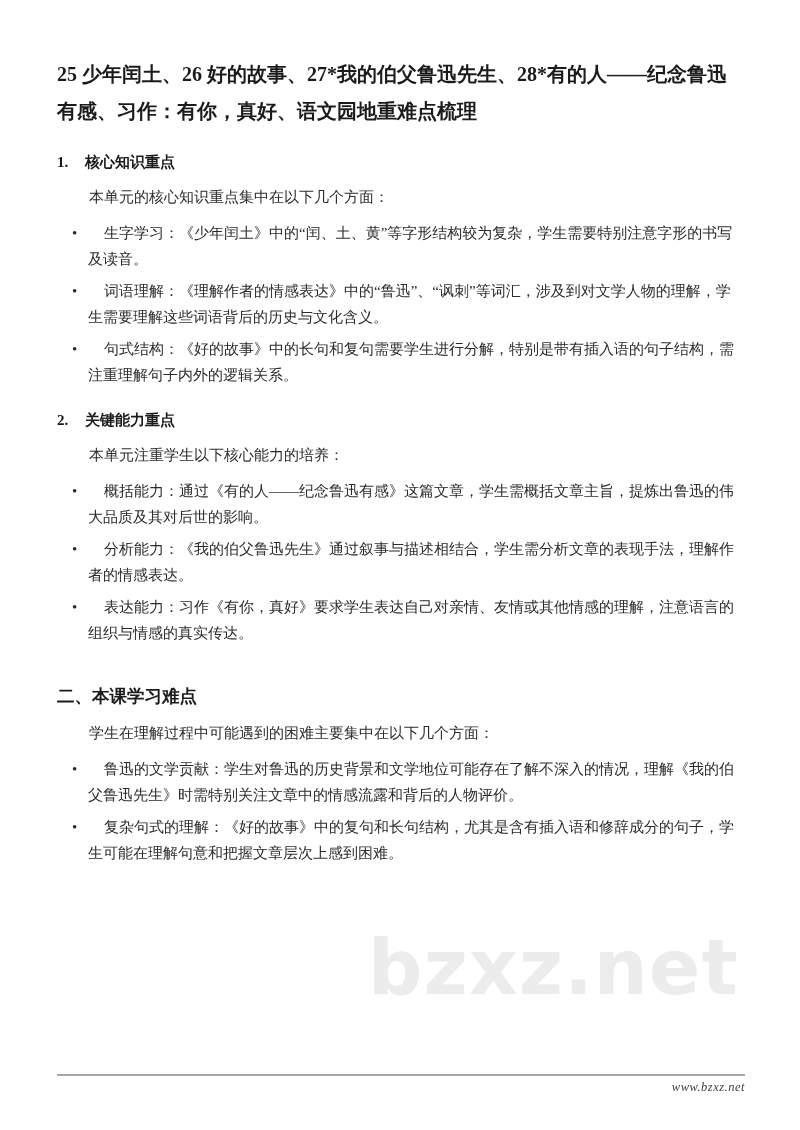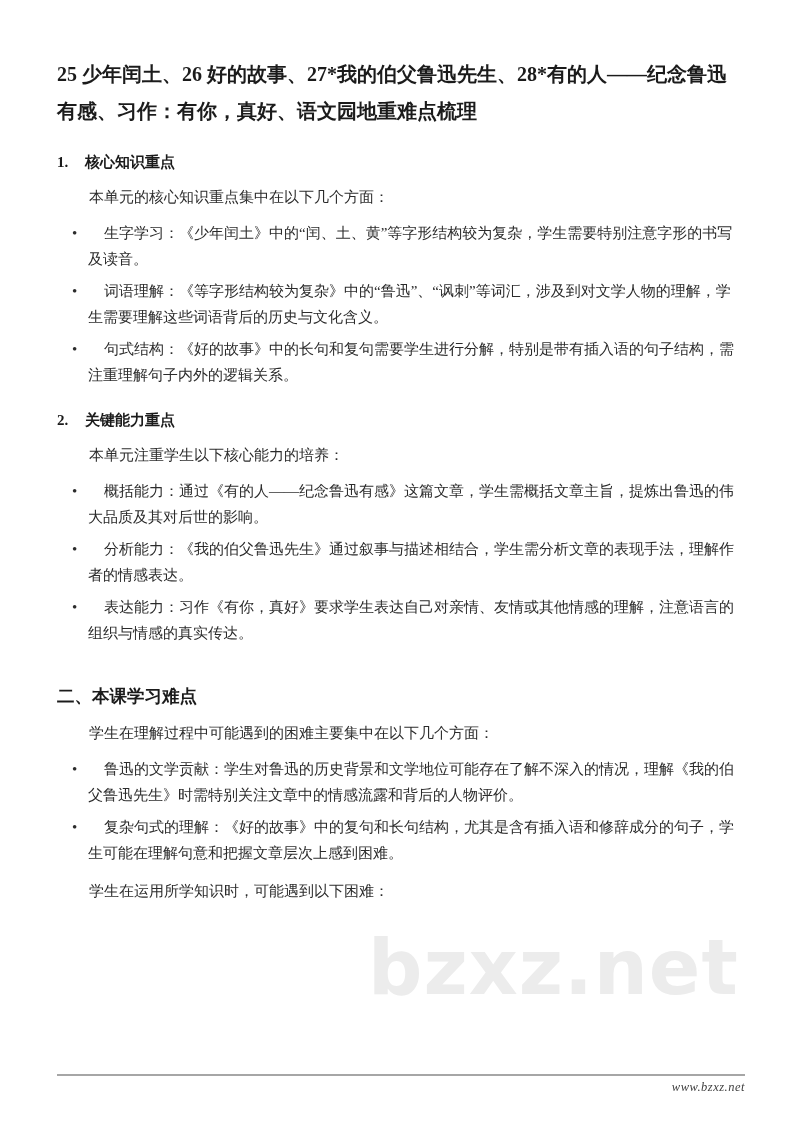--- a/index.html
+++ b/index.html
@@ -61,37 +61,36 @@
 <div class="page">
   <div class="watermark">bzxz.net</div>
   <div class="content">
     <h1 class="doc-title">25 少年闰土、26 好的故事、27*我的伯父鲁迅先生、28*有的人——纪念鲁迅有感、习作：有你，真好、语文园地重难点梳理</h1>
     <div id="sections">
         <section class="doc-section">
           <h3 class="sub-heading"><span class="sub-num">1.</span><span class="sub-title">核心知识重点</span></h3>
           <p class="intro">本单元的核心知识重点集中在以下几个方面：</p>
           <ul class="bullets">
             <li class="bullet-item"><span class="dot">•</span><span class="blabel">生字学习：</span><span class="btext">《少年闰土》中的“闰、土、黄”等字形结构较为复杂，学生需要特别注意字形的书写及读音。</span></li>
-            <li class="bullet-item"><span class="dot">•</span><span class="blabel">词语理解：</span><span class="btext">《等字形结构较为复杂》中的“鲁迅”、“讽刺”等词汇，涉及到对文学人物的理解，学生需要理解这些词语背后的历史与文化含义。</span></li>
+            <li class="bullet-item"><span class="dot">•</span><span class="blabel">词语理解：</span><span class="btext">《理解作者的情感表达》中的“鲁迅”、“讽刺”等词汇，涉及到对文学人物的理解，学生需要理解这些词语背后的历史与文化含义。</span></li>
             <li class="bullet-item"><span class="dot">•</span><span class="blabel">句式结构：</span><span class="btext">《好的故事》中的长句和复句需要学生进行分解，特别是带有插入语的句子结构，需注重理解句子内外的逻辑关系。</span></li>
           </ul>
           <h3 class="sub-heading"><span class="sub-num">2.</span><span class="sub-title">关键能力重点</span></h3>
           <p class="intro">本单元注重学生以下核心能力的培养：</p>
           <ul class="bullets">
             <li class="bullet-item"><span class="dot">•</span><span class="blabel">概括能力：</span><span class="btext">通过《有的人——纪念鲁迅有感》这篇文章，学生需概括文章主旨，提炼出鲁迅的伟大品质及其对后世的影响。</span></li>
             <li class="bullet-item"><span class="dot">•</span><span class="blabel">分析能力：</span><span class="btext">《我的伯父鲁迅先生》通过叙事与描述相结合，学生需分析文章的表现手法，理解作者的情感表达。</span></li>
             <li class="bullet-item"><span class="dot">•</span><span class="blabel">表达能力：</span><span class="btext">习作《有你，真好》要求学生表达自己对亲情、友情或其他情感的理解，注意语言的组织与情感的真实传达。</span></li>
           </ul>
         </section>
         <section class="doc-section">
           <h2 class="sec-heading">二、本课学习难点</h2>
           <p class="intro">学生在理解过程中可能遇到的困难主要集中在以下几个方面：</p>
           <ul class="bullets">
             <li class="bullet-item"><span class="dot">•</span><span class="blabel">鲁迅的文学贡献：</span><span class="btext">学生对鲁迅的历史背景和文学地位可能存在了解不深入的情况，理解《我的伯父鲁迅先生》时需特别关注文章中的情感流露和背后的人物评价。</span></li>
             <li class="bullet-item"><span class="dot">•</span><span class="blabel">复杂句式的理解：</span><span class="btext">《好的故事》中的复句和长句结构，尤其是含有插入语和修辞成分的句子，学生可能在理解句意和把握文章层次上感到困难。</span></li>
           </ul>
-          <p class="intro">学生在运用所学知识时，可能遇到以下困难：</p>
         </section>
       </div>
   </div>
   <div class="footer-line"></div>
   <div class="footer-url">www.bzxz.net</div>
 </div>
 
 </body></html>

